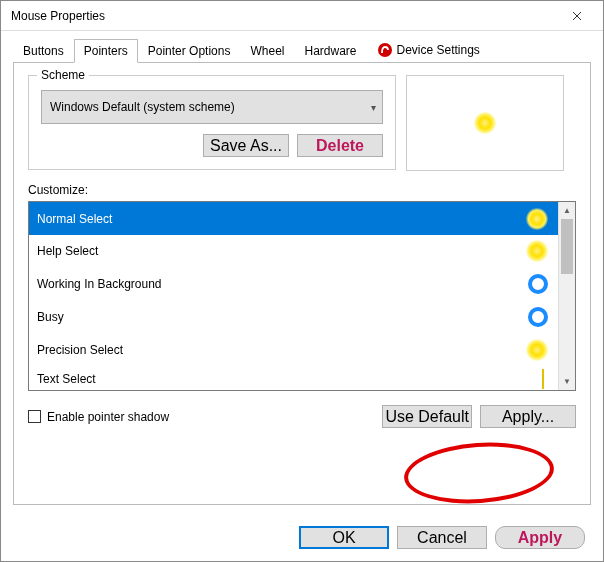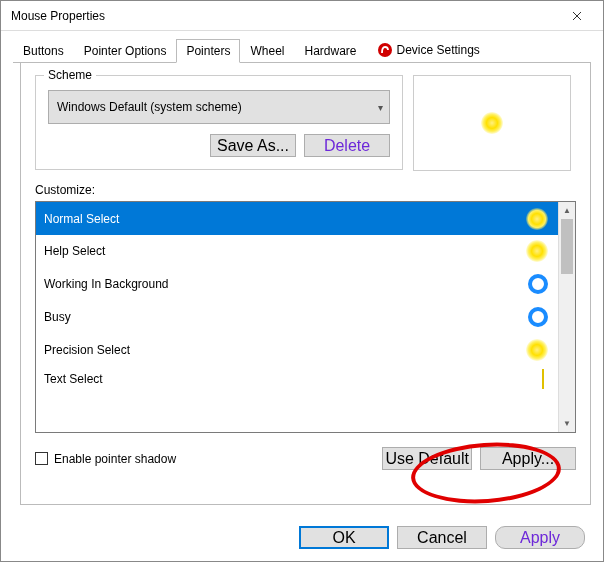--- a/index.html
+++ b/index.html
@@ -71,21 +71,20 @@
     height: 16px;
     display: inline-block;
   }
   .tab-panel {
     border: 1px solid #bbb;
     border-top: none;
     padding: 12px 14px 16px 14px;
     height: 442px;
     position: relative;
     background: #fff;
-    margin-left: 7px;
   }
   .scheme-row {
     display: flex;
     gap: 10px;
     align-items: flex-start;
   }
   .scheme-group {
     border: 1px solid #ccc;
     padding: 14px 12px 12px 12px;
     position: relative;
@@ -123,22 +122,23 @@
     border: 1px solid #adadad;
     background: #e1e1e1;
     font-size: 16px;
     display: inline-flex;
     align-items: center;
     justify-content: center;
     padding: 0 2px;
     cursor: pointer;
   }
   .btn.disabled {
-    color: #6d28d9;
+    color: #be185d;
     cursor: default;
+    font-weight: bold;
   }
   .preview-box {
     border: 1px solid #ccc;
     width: 158px;
     height: 96px;
     display: flex;
     align-items: center;
     justify-content: center;
   }
   .cursor-icon {
@@ -167,21 +167,21 @@
     left: 4px; top: 0;
     width: 2px; height: 20px;
     background: #e0c000;
   }
   .customize-label {
     margin-top: 12px;
     margin-bottom: 4px;
   }
   .listbox {
     border: 1px solid #7a7a7a;
-    height: 232px;
+    height: 190px;
     display: flex;
   }
   .list-inner {
     flex: 1;
     overflow: hidden;
   }
   .list-item {
     height: 33px;
     display: flex;
     align-items: center;
@@ -279,25 +279,25 @@
       </svg>
     </div>
   </div>
 
   <div class="content">
 
     <div class="tabs">
       <div class="tab">
           <span>Buttons</span>
         </div>
+      <div class="tab active">
+          <span>Pointers</span>
+        </div>
       <div class="tab">
           <span>Pointer Options</span>
-        </div>
-      <div class="tab active">
-          <span>Pointers</span>
         </div>
       <div class="tab">
           <span>Wheel</span>
         </div>
       <div class="tab">
           <span>Hardware</span>
         </div>
       <div class="tab">
         <span class="tab-icon">
           <svg width="16" height="16" viewBox="0 0 16 16">

